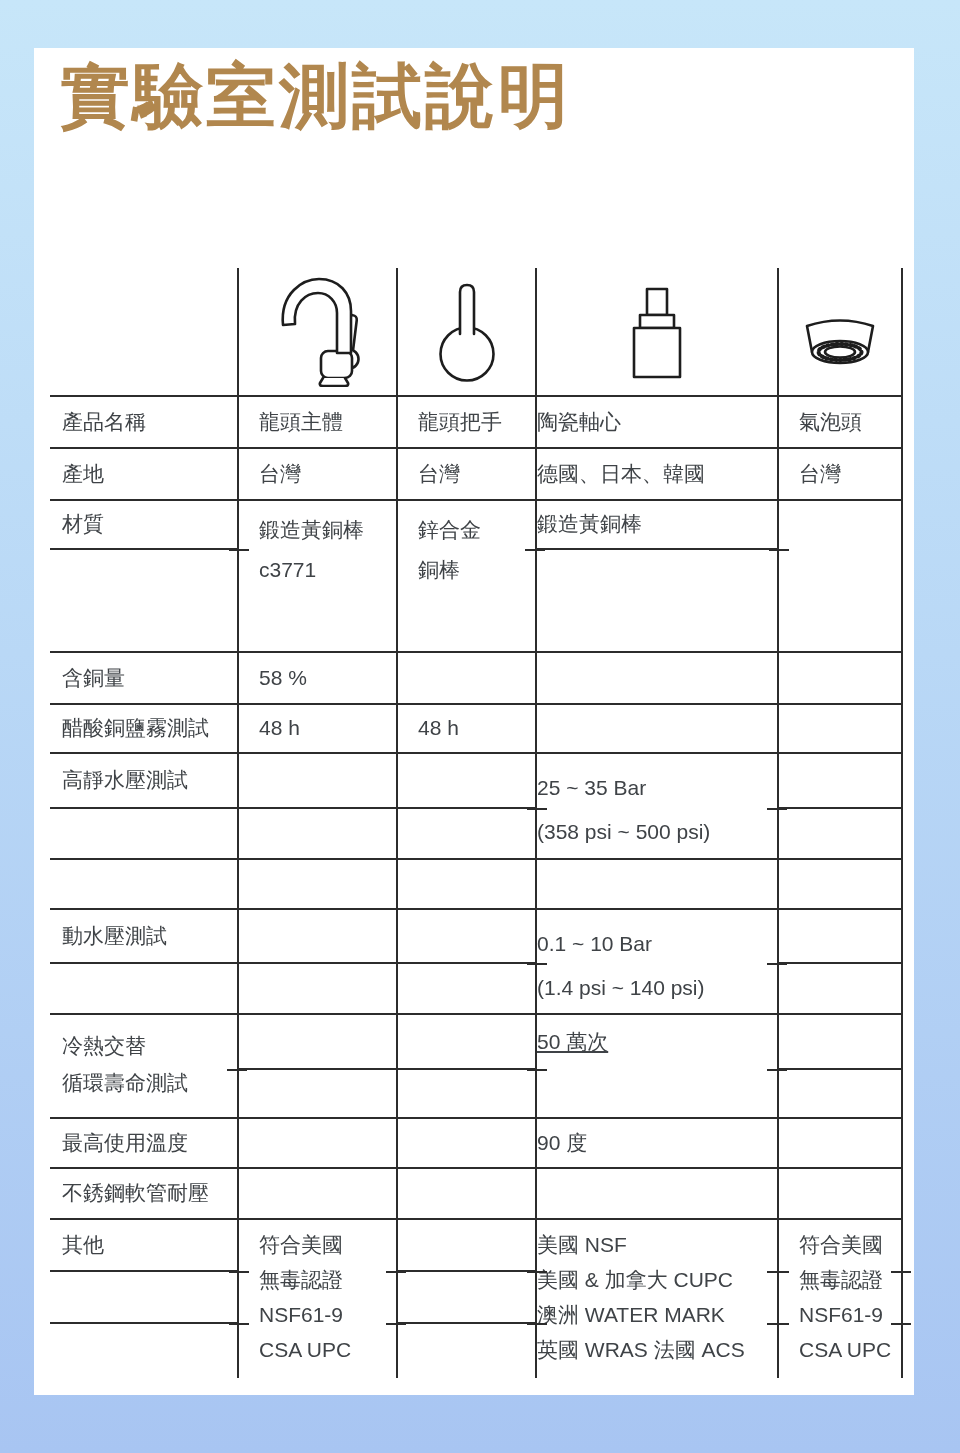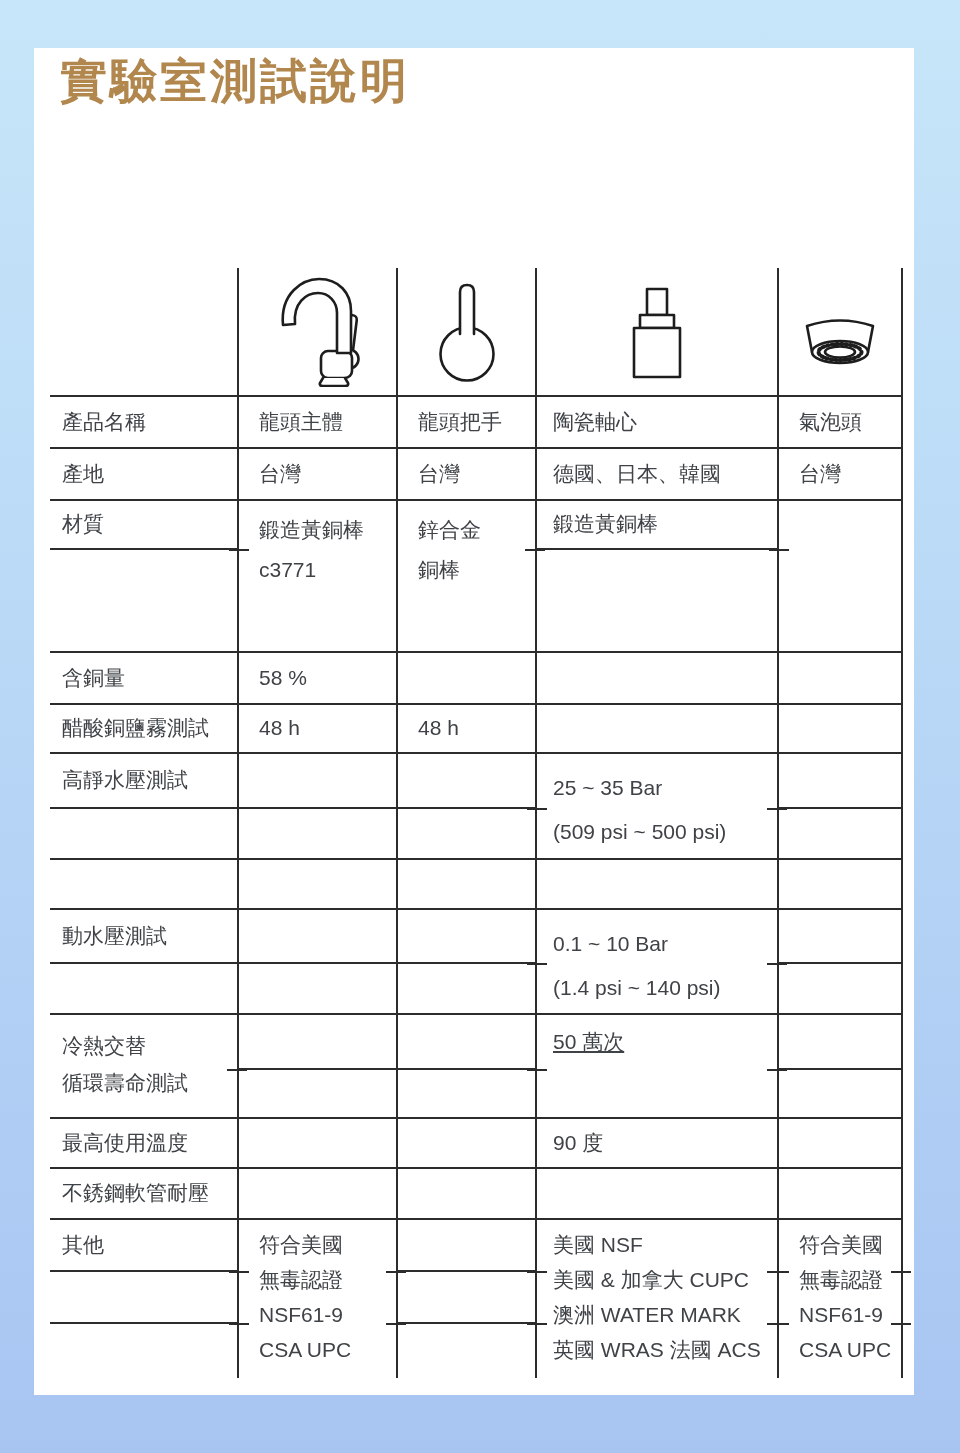--- a/index.html
+++ b/index.html
@@ -4,31 +4,31 @@
 <style>
   :root{
     --accent:#b1874e; --line:#2c2c2c; --text:#3f4347;
     --bg-top:#c7e6f9; --bg-bottom:#a8c5f2; --card:#ffffff;
   }
   html,body{margin:0;padding:0;}
   body{font-family:"Liberation Sans","DejaVu Sans",sans-serif;color:var(--text);}
   .page{position:relative;width:960px;height:1453px;overflow:hidden;
         background:linear-gradient(180deg,var(--bg-top) 0%,#b9d8f6 45%,var(--bg-bottom) 100%);}
   .card{position:absolute;left:34px;top:48px;width:880px;height:1347px;background:var(--card);}
-  .title{position:absolute;left:26px;top:2px;margin:0;font-size:47px;font-weight:700;
+  .title{position:absolute;left:26px;top:2px;margin:0;font-size:70px;font-weight:700;
          letter-spacing:3px;color:var(--accent);white-space:nowrap;}
   .note{position:absolute;left:28px;top:94px;margin:0;font-size:21px;letter-spacing:.5px;color:#393d42;white-space:nowrap;}
   table.spec{position:absolute;left:16px;top:220px;width:852px;border-collapse:collapse;table-layout:fixed;}
   td{padding:0;position:relative;font-size:21px;color:var(--text);line-height:1.25;vertical-align:middle;}
   .lbl{padding-left:12px;}
   .v{border-left:2px solid var(--line);}
   .vr{border-right:2px solid var(--line);}
   .b{border-bottom:2px solid var(--line);}
   .val{padding-left:20px;}
-  .v4{padding-left:16px;}
+  .v4{}
   .top{vertical-align:top;}
   .ml span{display:block;}
   .mat{padding-top:9px;}  .mat span{line-height:40px;}
   .prs{padding-top:12px;} .prs span{line-height:44px;}
   .thm{padding-top:12px;} .thm span{line-height:37px;}
   .oth{padding-top:7px;}  .oth span{line-height:35px;white-space:nowrap;}
   .one{padding-top:14px;text-decoration:underline;}
   .icon{text-align:center;vertical-align:bottom;padding-bottom:8px;}
   .icon svg{display:block;margin:0 auto;}
   .mb4{margin-bottom:4px!important;} .mb8{margin-bottom:8px!important;} .mb20{margin-bottom:20px!important;}
@@ -148,21 +148,21 @@
         <td class="v b"></td>
         <td class="v b vr"></td>
       </tr>
 
       <tr style="height:55px">
         <td class="lbl b">高靜水壓測試</td>
         <td class="v b"></td>
         <td class="v b"></td>
         <td class="v b v4 top ml prs" rowspan="2">
           <span>25 ~ 35 Bar</span>
-          <span>(509 psi ~ 500 psi)</span>
+          <span>(358 psi ~ 500 psi)</span>
           <i class="tick tkl" style="top:54px"></i>
           <i class="tick tkr" style="top:54px"></i>
         </td>
         <td class="v b vr"></td>
       </tr>
       <tr style="height:51px">
         <td class="lbl b"></td>
         <td class="v b"></td>
         <td class="v b"></td>
         <td class="v b vr"></td>

